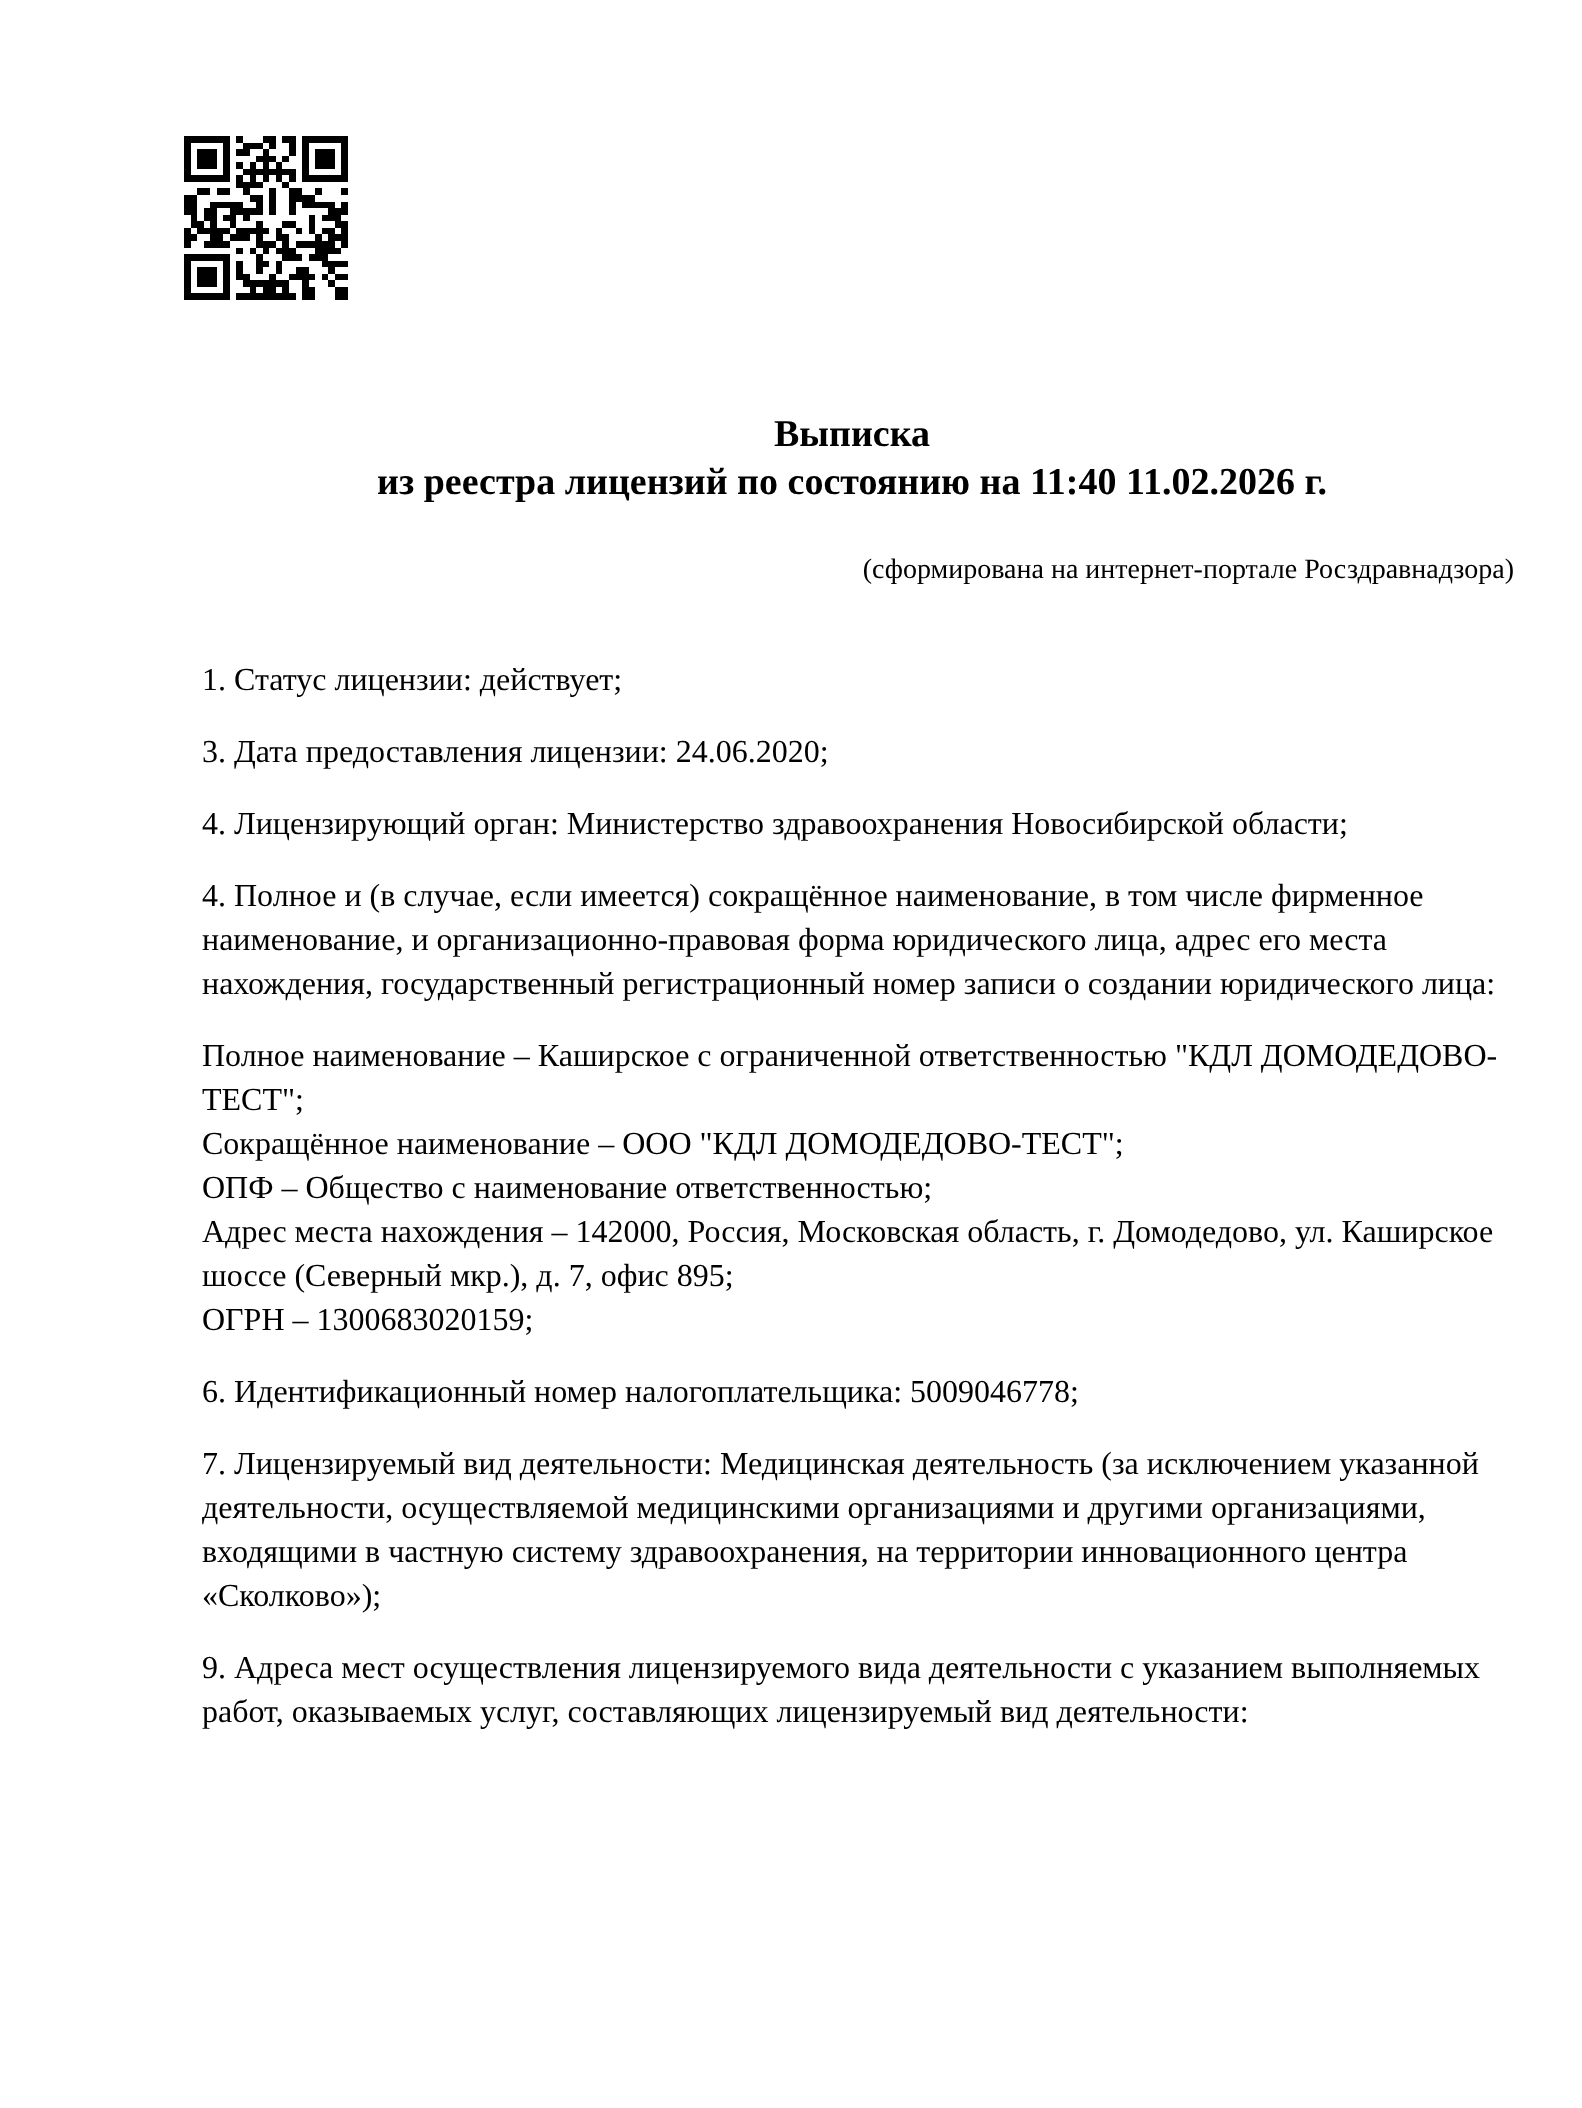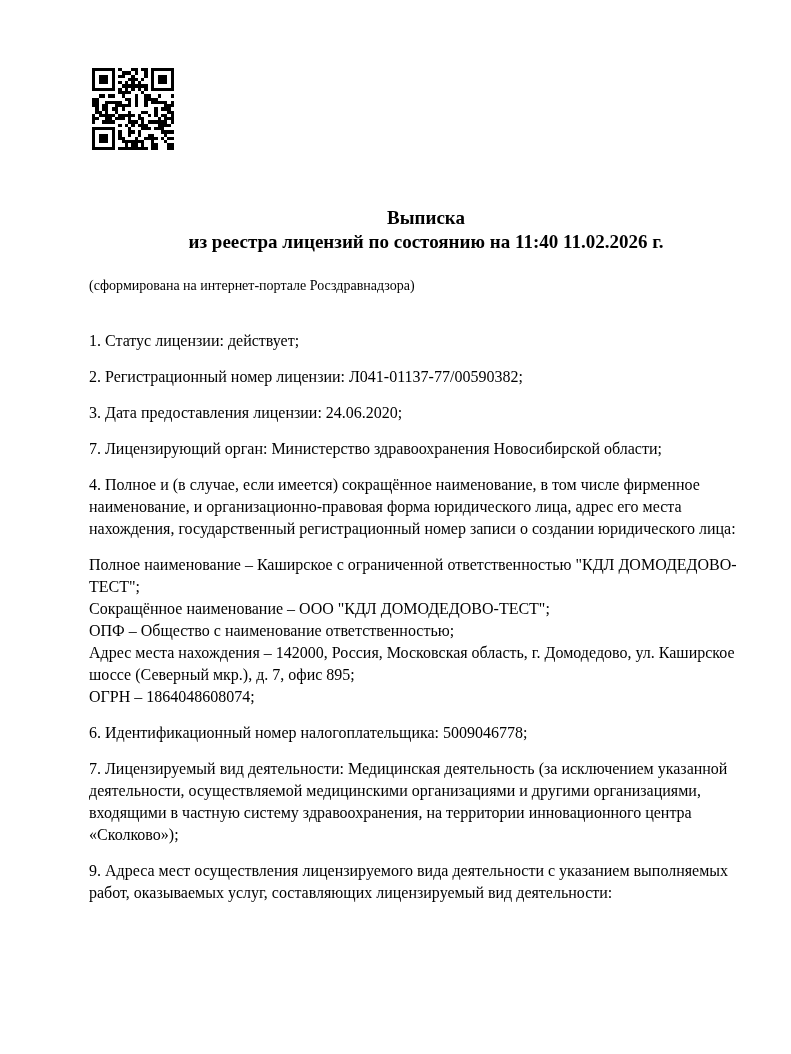--- a/index.html
+++ b/index.html
@@ -31,35 +31,35 @@
     text-align: center;
     font-size: 19px;
     font-weight: bold;
     line-height: 24px;
   }
   .note {
     position: absolute;
     left: 89px;
     top: 277px;
     width: 668px;
-    text-align: left;
+    text-align: right;
     font-size: 14px;
     line-height: 18px;
   }
   .content {
     position: absolute;
     left: 89px;
     top: 330px;
     width: 674px;
     font-size: 16px;
     line-height: 22px;
     text-align: left;
   }
   .para {
-    margin: 0 0 14px 0;
+    margin: 0 0 14px 12px;
   }
   .detail-line {
     margin: 0;
   }
 </style>
 </head>
 <body>
 
 <div class="page">
 
@@ -394,29 +394,28 @@
 
   <div class="title-block">
     <div>Выписка</div>
     <div>из реестра лицензий по состоянию на 11:40 11.02.2026 г.</div>
   </div>
 
   <div class="note">(сформирована на интернет-портале Росздравнадзора)</div>
 
   <div class="content">
     <p class="para">1. Статус лицензии: действует;</p>
-    <p class="para">2. Регистрационный номер лицензии: Л041-01137-77/00590382;</p>
     <p class="para">3. Дата предоставления лицензии: 24.06.2020;</p>
-    <p class="para">7. Лицензирующий орган: Министерство здравоохранения Новосибирской области;</p>
+    <p class="para">4. Лицензирующий орган: Министерство здравоохранения Новосибирской области;</p>
     <p class="para">4. Полное и (в случае, если имеется) сокращённое наименование, в том числе фирменное наименование, и организационно-правовая форма юридического лица, адрес его места нахождения, государственный регистрационный номер записи о создании юридического лица:</p>
     <div class="para">
       <div class="detail-line">Полное наименование – Каширское с ограниченной ответственностью "КДЛ ДОМОДЕДОВО-ТЕСТ";</div>
       <div class="detail-line">Сокращённое наименование – ООО "КДЛ ДОМОДЕДОВО-ТЕСТ";</div>
       <div class="detail-line">ОПФ – Общество с наименование ответственностью;</div>
       <div class="detail-line">Адрес места нахождения – 142000, Россия, Московская область, г. Домодедово, ул. Каширское шоссе (Северный мкр.), д. 7, офис 895;</div>
-      <div class="detail-line">ОГРН – 1864048608074;</div>
+      <div class="detail-line">ОГРН – 1300683020159;</div>
     </div>
     <p class="para">6. Идентификационный номер налогоплательщика: 5009046778;</p>
     <p class="para">7. Лицензируемый вид деятельности: Медицинская деятельность (за исключением указанной деятельности, осуществляемой медицинскими организациями и другими организациями, входящими в частную систему здравоохранения, на территории инновационного центра «Сколково»);</p>
     <p class="para">9. Адреса мест осуществления лицензируемого вида деятельности с указанием выполняемых работ, оказываемых услуг, составляющих лицензируемый вид деятельности:</p>
   </div>
 
 </div>
 
 </body></html>

